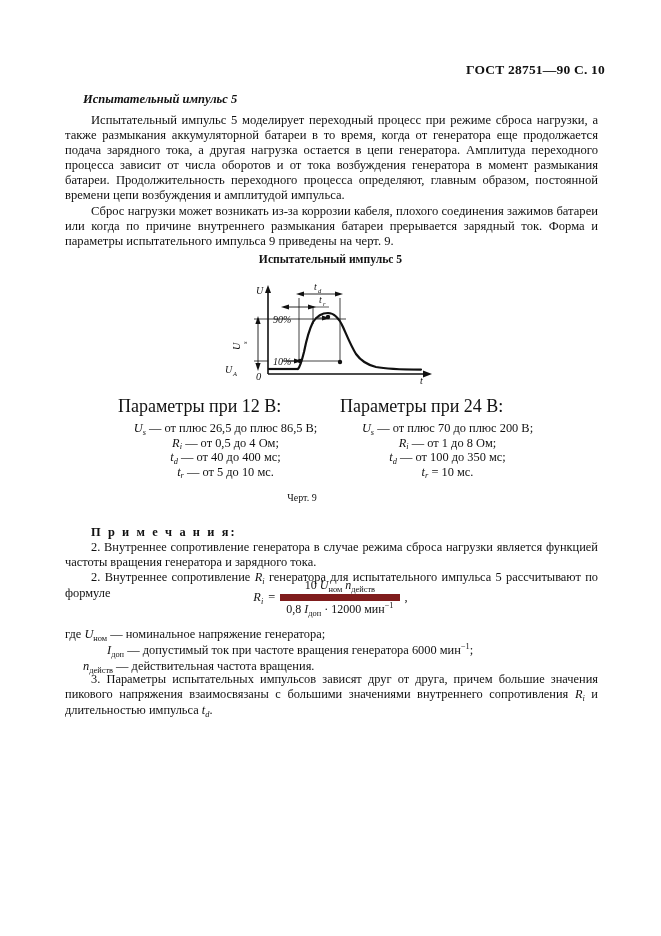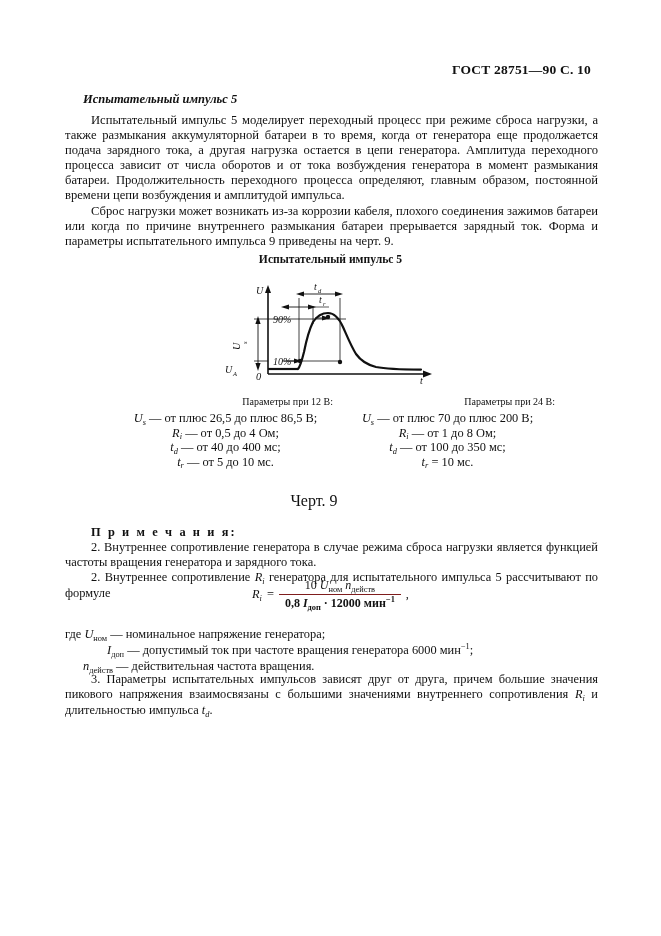--- a/index.html
+++ b/index.html
@@ -9,21 +9,21 @@
     font-family:"Liberation Serif", serif;
     color:#111;
     position:relative;
     overflow:hidden;
   }
   .page { position:relative; width:661px; height:936px; }
 
   
   .header {
     position:absolute; top:62px; left:0; width:661px;
-    text-align:right; padding-right:70px;
+    text-align:right; padding-right:56px;
     box-sizing:border-box;
     font-weight:bold; font-size:13.5px; letter-spacing:.2px;
   }
 
   
   .col { position:absolute; left:65px; width:533px; }
 
   .sec-title {
     font-style:italic; font-weight:bold; font-size:12.5px;
     margin:0 0 6px 18px;
@@ -35,38 +35,38 @@
   }
 
   
   .fig-wrap { position:absolute; left:0; width:661px; text-align:center; }
   .fig-title { font-weight:bold; font-size:11.6px; }
 
   .chart { position:relative; width:230px; height:105px; margin:10px auto 0; }
   .chart svg { display:block; }
 
   
-  .params-head { font-size:10px; text-align:right; margin-bottom:5px; }
+  .params-head { font-size:18px; text-align:left; margin-bottom:5px; }
   .params-list { font-size:12.4px; line-height:13.6px; white-space:nowrap; }
   .params-list div { margin:0;text-align:center; }
   .pl { font-style:italic; }
   sub { font-size:8.4px; vertical-align:baseline; position:relative; top:2.5px; }
   sup { font-size:8.4px; vertical-align:baseline; position:relative; top:-5px; }
 
-  .cert { position:absolute; left:12px; width:604px; text-align:center; font-size:16px; }
+  .cert { position:absolute; left:0; width:604px; text-align:center; font-size:10px; }
 
   .notes-head { font-size:12.4px; letter-spacing:2.1px; margin-left:26px;font-weight:bold; }
   .note { font-size:12.4px; line-height:15.1px; text-align:justify; text-indent:26px; margin:0; }
 
   
   .formula { position:absolute; left:0; width:661px; text-align:center; font-size:12.4px; }
   .frac-row { display:inline-flex; align-items:center; gap:5px; }
   .frac { display:inline-flex; flex-direction:column; align-items:center; vertical-align:middle; }
   .frac .num { padding:0 6px 1px; font-size:12px; }
-  .frac .den { padding:1px 6px 0; border-top:1px solid #7f1d1d; font-size:12px;font-weight:bold; }
+  .frac .den { padding:1px 6px 0; border-top:7px solid #7f1d1d; font-size:12px; }
   .it { font-style:italic; }
 
   .deflist { font-size:12.4px; line-height:15.1px; }
   .deflist .dl-line { white-space:nowrap; }
 </style>
 </head>
 <body>
 
 <div class="page">
 

